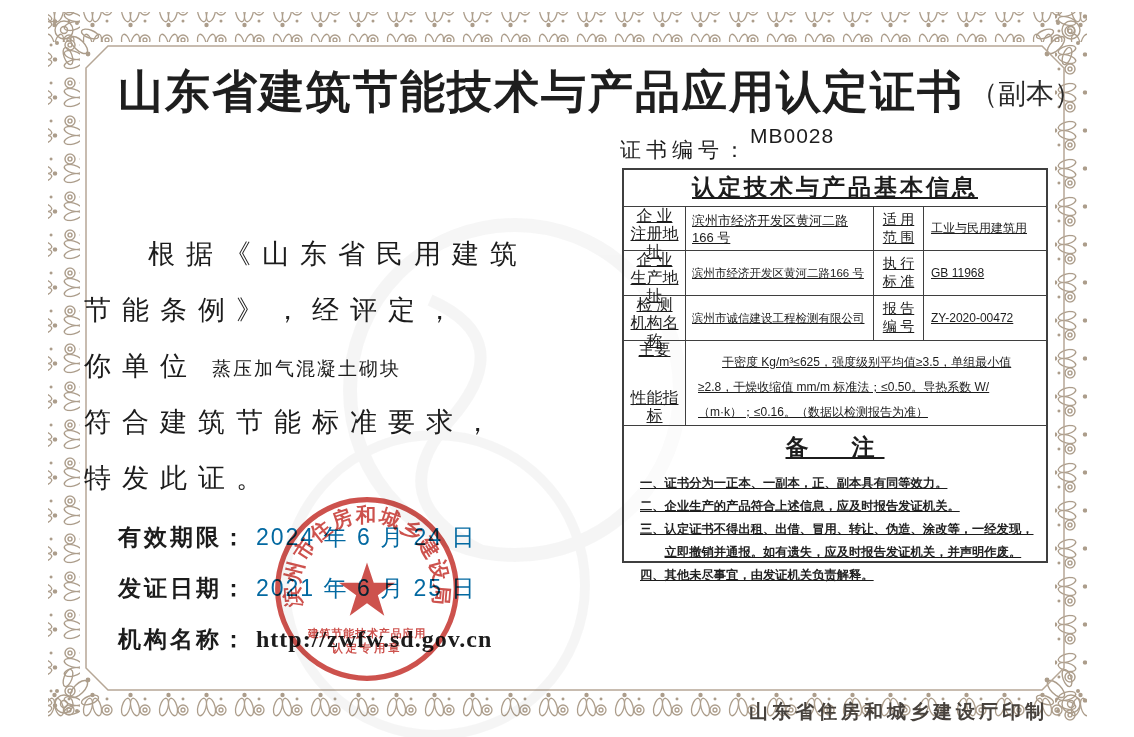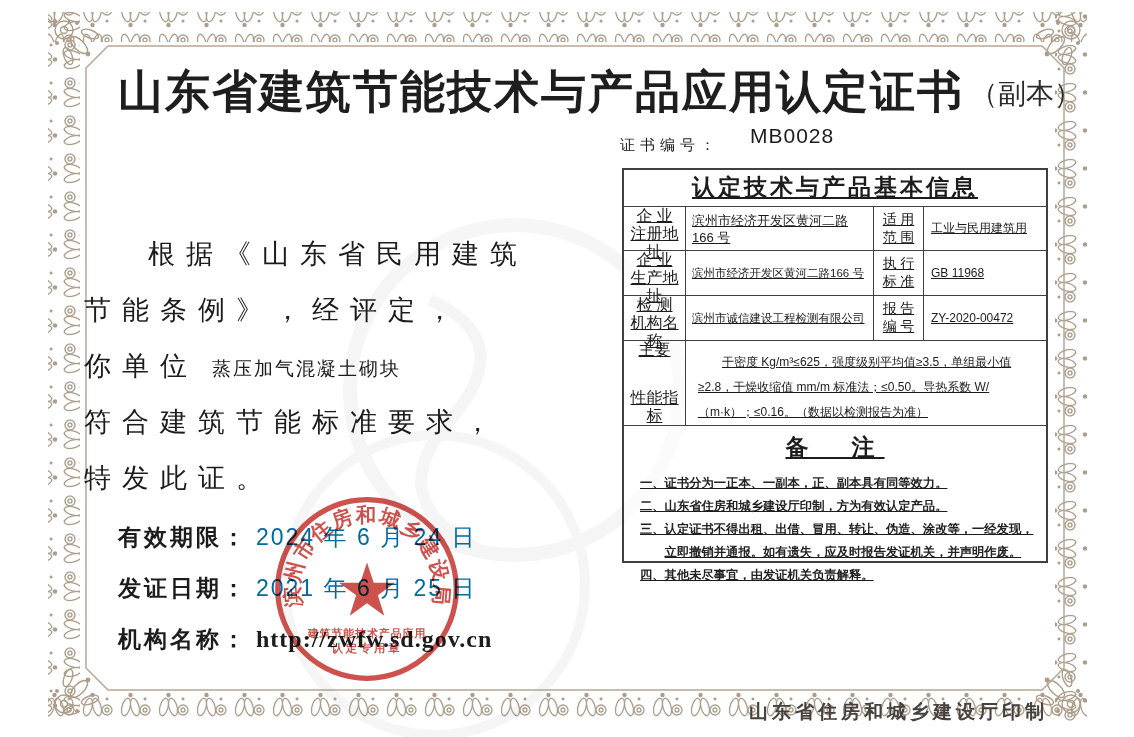--- a/index.html
+++ b/index.html
@@ -5,21 +5,21 @@
   html,body{margin:0;padding:0;background:#fff;}
   #page{position:relative;width:1134px;height:737px;background:#ffffff;overflow:hidden;
         font-family:"Liberation Serif", serif;color:#1c1c1c;}
   
   #border-layer{position:absolute;left:0;top:0;width:1134px;height:737px;z-index:0;pointer-events:none;}
   
   #title-row{position:absolute;left:66px;top:62px;width:1068px;text-align:center;z-index:2;white-space:nowrap;}
   #cert-title{font-family:"Liberation Sans",sans-serif;font-weight:900;font-size:45px;letter-spacing:2px;color:#1e1e1e;}
   #cert-edition{font-family:"Liberation Sans",sans-serif;font-weight:400;font-size:28px;color:#2a2a2a;margin-left:6px;vertical-align:4px;}
   
-  #cert-no-label{position:absolute;left:620px;top:136px;font-size:15px;letter-spacing:5px;z-index:2;}
+  #cert-no-label{position:absolute;left:620px;top:136px;font-size:21px;letter-spacing:5px;z-index:2;}
   #cert-no-value{position:absolute;left:750px;top:124px;font-family:"Liberation Sans",sans-serif;font-size:21px;letter-spacing:1px;z-index:2;}
   
   #company-name{position:absolute;left:84px;top:142px;font-size:21px;letter-spacing:1.5px;z-index:2;}
   #body-text{position:absolute;left:84px;top:226px;width:528px;z-index:2;}
   .body-line{height:56px;line-height:56px;font-size:27px;letter-spacing:11px;white-space:nowrap;}
   .body-line.indent{padding-left:64px;}
   .product-inline{font-size:19px;letter-spacing:2px;margin-left:14px;}
   #dates-block{position:absolute;left:118px;top:512px;z-index:2;}
   .date-line{height:51px;line-height:51px;white-space:nowrap;}
   .date-label{font-size:23px;font-weight:600;letter-spacing:3px;}
@@ -199,21 +199,21 @@
         <span>主要</span>
         <span>性能指标</span>
       </div>
       <div class="c-perf">干密度 Kg/m³≤625，强度级别平均值≥3.5，单组最小值≥2.8，干燥收缩值 mm/m 标准法；≤0.50。导热系数 W/（m·k）；≤0.16。（数据以检测报告为准）</div>
     </div>
 
     <div class="t-row remarks">
       <div class="remark-title">备　注</div>
       <div class="remark-items">
         <div class="remark-item">一、证书分为一正本、一副本，正、副本具有同等效力。</div>
-        <div class="remark-item">二、山东省住房和城乡建设厅印制，方为有效认定产品。</div>
+        <div class="remark-item">二、企业生产的产品符合上述信息，应及时报告发证机关。</div>
         <div class="remark-item">三、认定证书不得出租、出借、冒用、转让、伪造、涂改等，一经发现，立即撤销并通报。如有遗失，应及时报告发证机关，并声明作废。</div>
         <div class="remark-item">四、其他未尽事宜，由发证机关负责解释。</div>
       </div>
     </div>
   </div>
 
   <div id="footer-print">山东省住房和城乡建设厅印制</div>
 
 </div>
 

